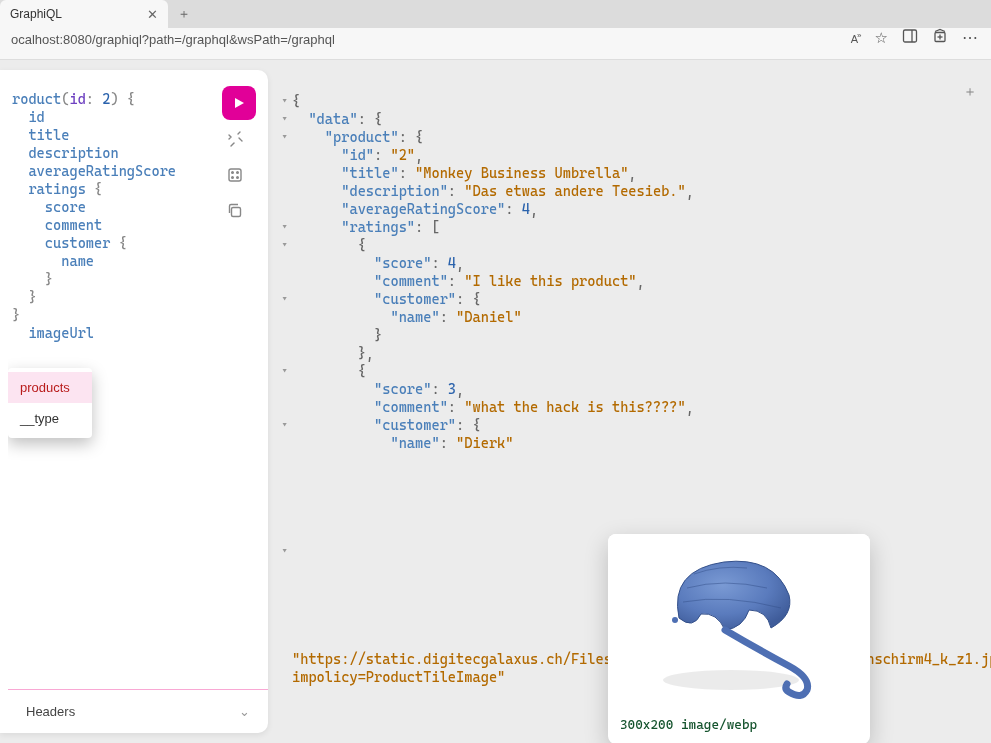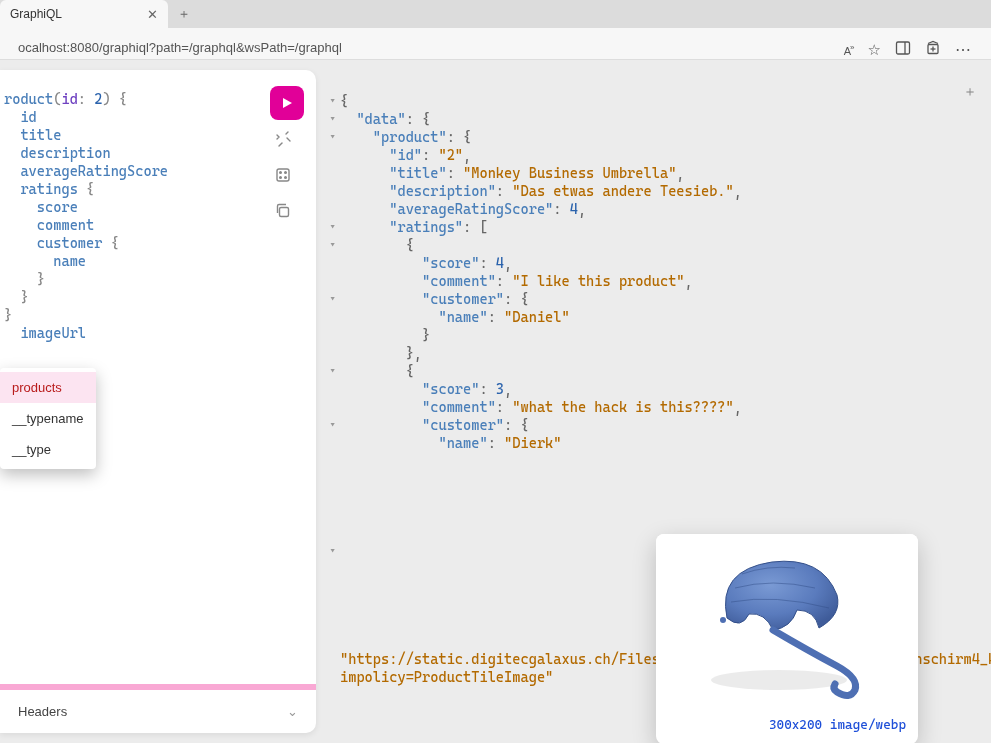--- a/index.html
+++ b/index.html
@@ -17,40 +17,40 @@
     .tab-bar { display: flex; align-items: center; height: 28px; background: #dcdcdc; }
     .tab {
       display: flex; align-items: center; justify-content: space-between;
       height: 28px; padding: 0 10px; width: 168px;
       background: #f7f7f7; border-top-left-radius: 6px; border-top-right-radius: 6px;
       font-size: 12px; color: #333;
     }
     .tab-close { color: #666; font-size: 13px; }
     .newtab { margin-left: 4px; color: #666; width: 24px; text-align: center; }
     .addr-bar {
-      display: flex; align-items: flex-end; height: 32px;
+      display: flex; align-items: flex-start; height: 32px;
       background: #f7f7f7; border-bottom: 1px solid #ddd;
-      padding: 0 16px; gap: 8px;
+      padding: 0 9px; gap: 8px;
     }
     .url {
       flex: 1; font-size: 13px; color: #555;
       padding: 4px 2px; white-space: nowrap; overflow: hidden;
     }
     .chrome-icons { display: flex; gap: 14px; align-items: center; padding-right: 4px; }
     .chrome-icon { color: #555; font-size: 15px; }
 
     
     .app { display: flex; height: calc(743px - 60px); background: #ececec; position: relative; }
 
     
     .editor-panel {
-      width: 316px; margin: 10px 0 10px 0;
+      width: 268px; margin: 10px 0 10px 0;
       background: #fff; border-radius: 0 10px 10px 0;
       box-shadow: 0 2px 6px rgba(0,0,0,0.08);
-      position: relative; padding: 20px 0 0 0;
+      position: relative; padding: 20px 0 0 8px;
       display: flex; flex-direction: column;
     }
     .editor-body { flex: 1; position: relative; overflow: hidden; }
     .code {
       font-family: "Cascadia Mono","Consolas",monospace;
       font-size: 14px; line-height: 18px; padding: 0 0 0 4px;
       white-space: pre; color: #4a7fb9;
     }
     .kw-field { color: #4a7fb9; }
     .kw-punc { color: #888; }
@@ -74,21 +74,21 @@
     .autocomplete {
       position: absolute; left: 0px; top: 278px;
       background: #fff; box-shadow: 0 6px 16px rgba(0,0,0,0.25);
       border-radius: 4px; padding: 4px 0; min-width: 84px;
     }
     .ac-item { padding: 8px 12px; font-size: 13px; color: #333; }
     .ac-item.sel { background: #fce4f1; color: #b91c1c; }
 
     
     .editor-footer {
-      border-top: 6px solid #f9a8d4; padding: 14px 18px;
+      border-top: 1px solid #f9a8d4; padding: 14px 18px;
       display: flex; justify-content: space-between; align-items: flex-end;
       color: #444; font-size: 13px;
     }
     .chev { color: #999; }
 
     
     .response-panel {
       flex: 1; padding: 32px 14px 0 14px;
       font-family: "Cascadia Mono","Consolas",monospace;
       font-size: 14px; line-height: 18px; position: relative;
@@ -112,21 +112,21 @@
     .preview {
       position: absolute; left: 340px; top: 474px;
       width: 262px; background: #fff; border-radius: 8px;
       box-shadow: 0 8px 24px rgba(0,0,0,0.2);
       overflow: hidden;
     }
     .preview-img {
       width: 100%; height: 172px; display: flex; align-items: center; justify-content: center;
       background: #fff;
     }
-    .preview-caption { padding: 10px 12px; font-size: 13px; color: #1d4ed8; text-align: right; }
+    .preview-caption { padding: 10px 12px; font-size: 13px; color: #14532d; }
 
     
     .umbrella { width: 200px; height: 160px; }
   </style>
 </head>
 <body>
 
 <div class="browser-chrome">
   <div class="tab-bar">
     <div class="tab">
@@ -203,21 +203,20 @@
     <span class="kw-field">score</span>
     <span class="kw-field">comment</span>
     <span class="kw-field">customer</span><span class="kw-punc"> {</span>
       <span class="kw-field">name</span>
     <span class="kw-punc">}</span>
   <span class="kw-punc">}</span>
 <span class="kw-punc">}</span>
   <span class="kw-field">imageUrl</span></div>
       <div class="autocomplete" id="autocomplete">
           <div class="ac-item sel">products</div>
-          <div class="ac-item">__typename</div>
           <div class="ac-item">__type</div>
         </div>
     </div>
 
     <div class="editor-footer">
       <span>Headers</span>
       <span class="chev">⌄</span>
     </div>
   </div>
 

